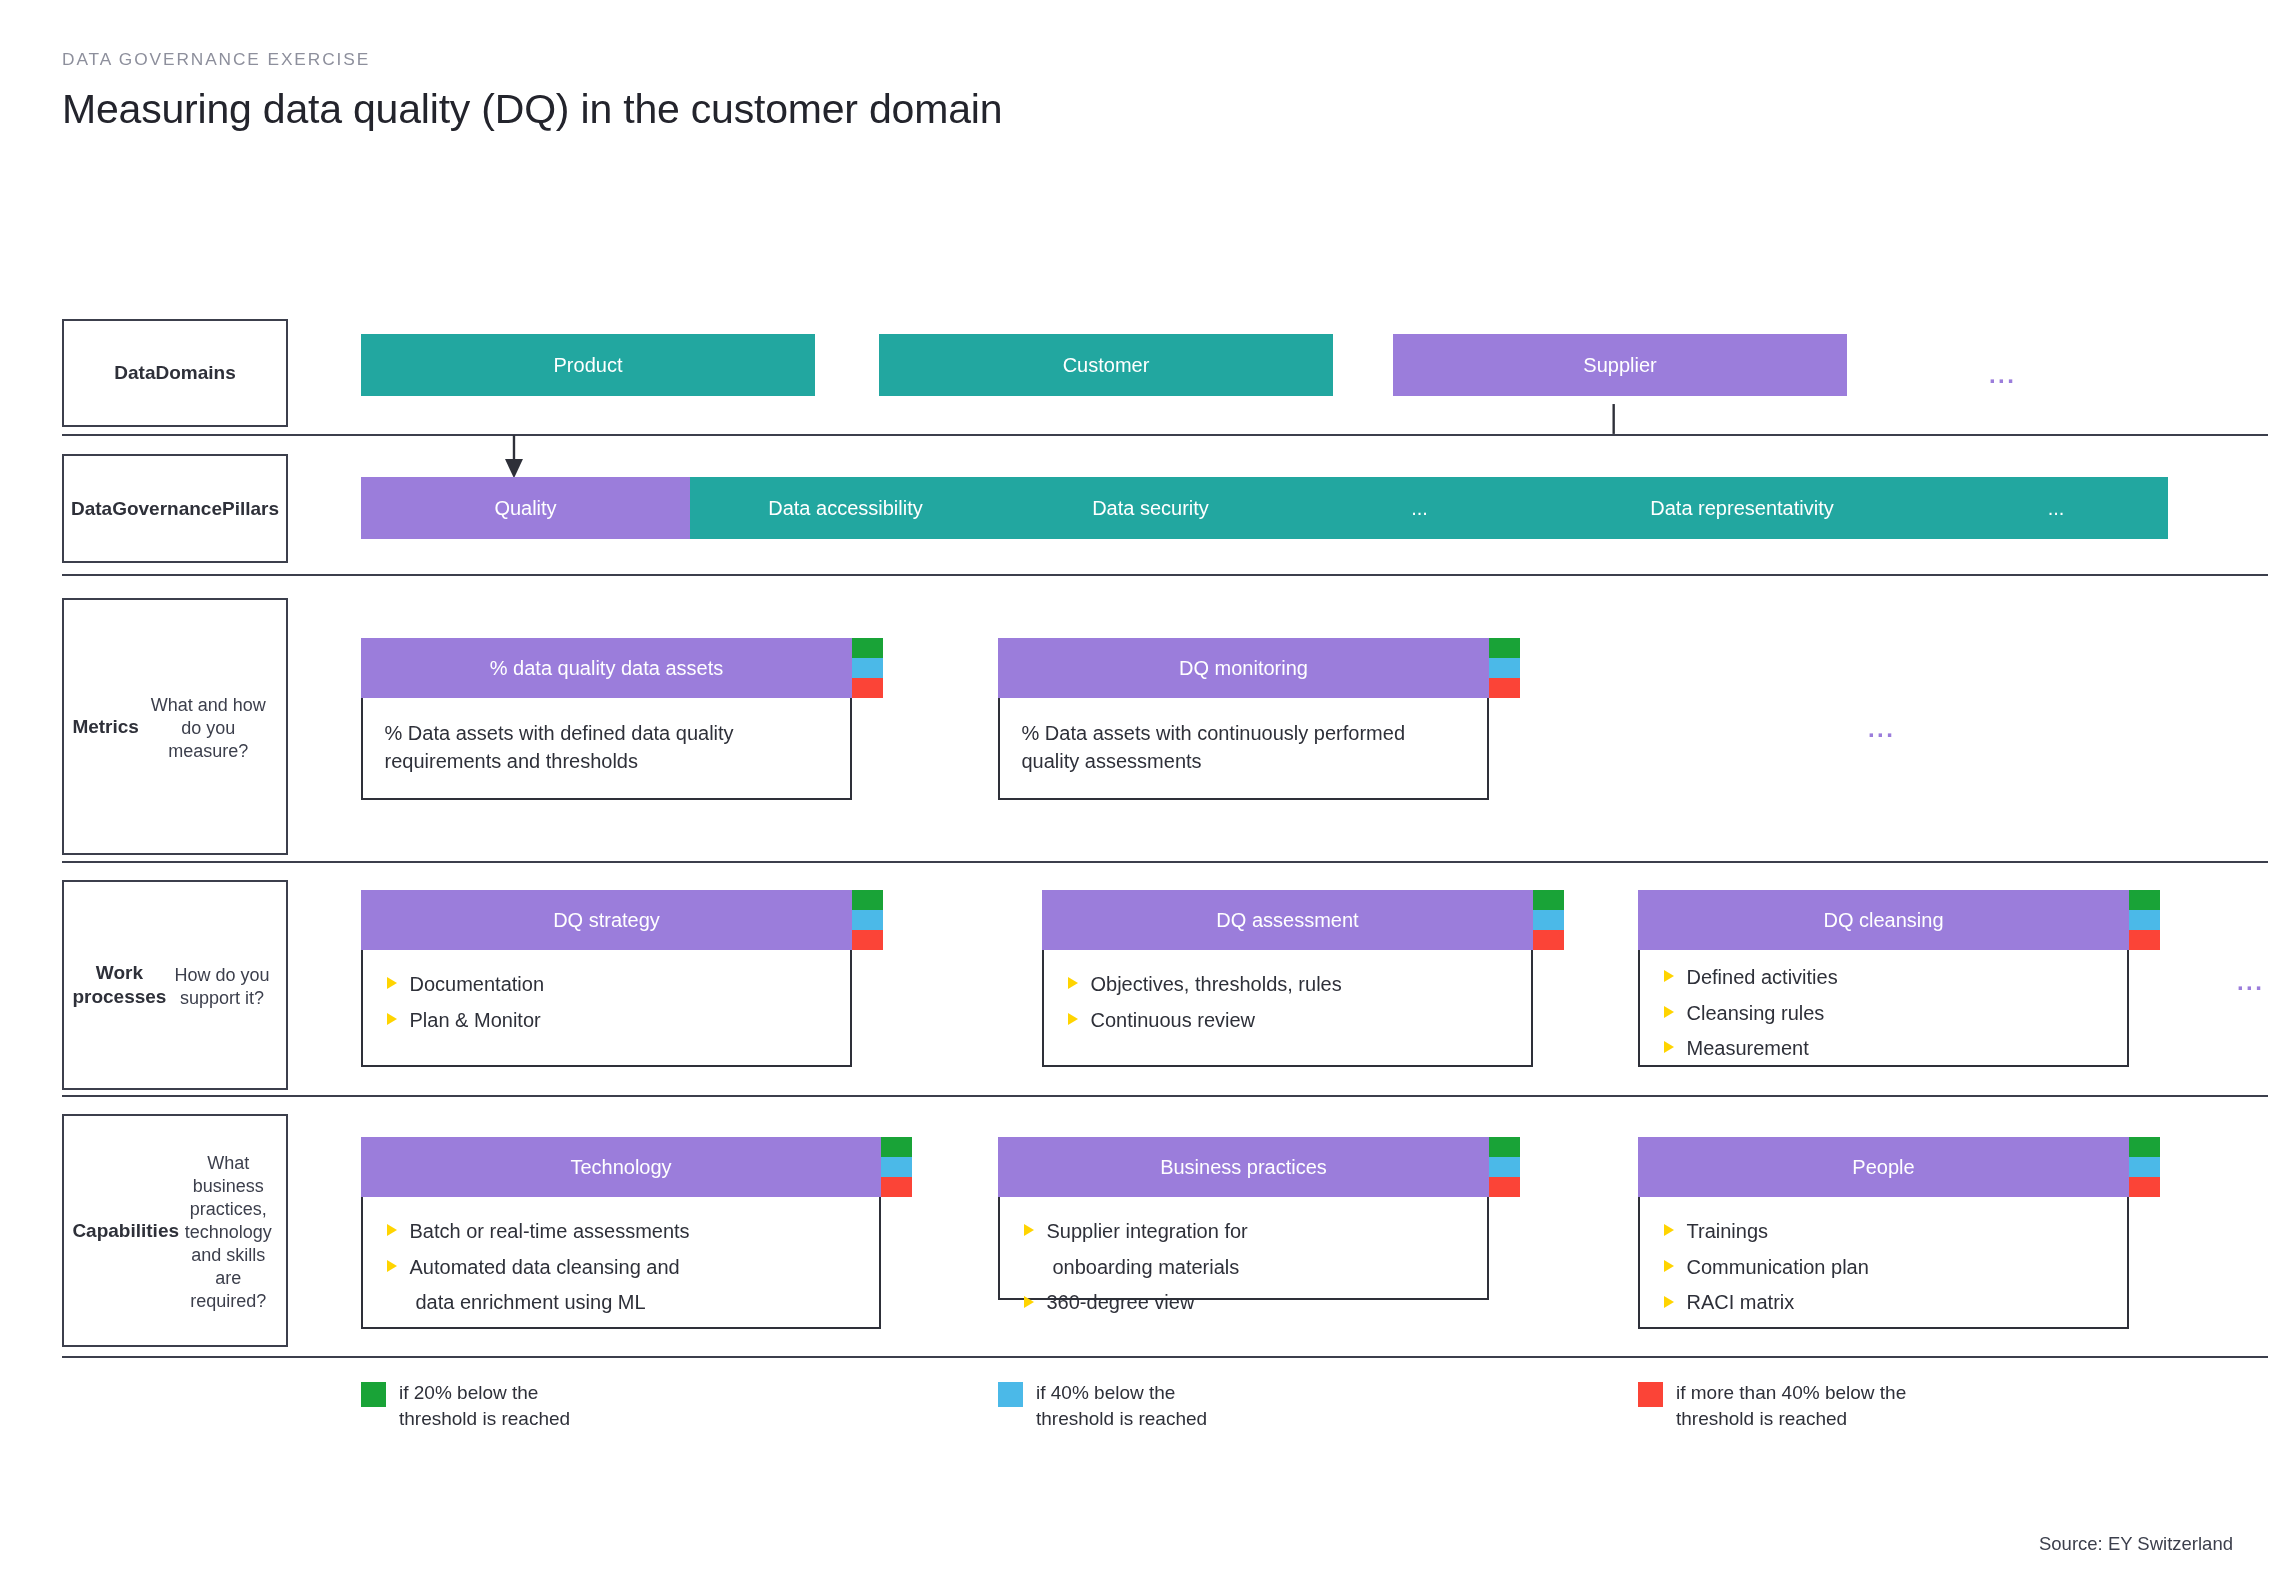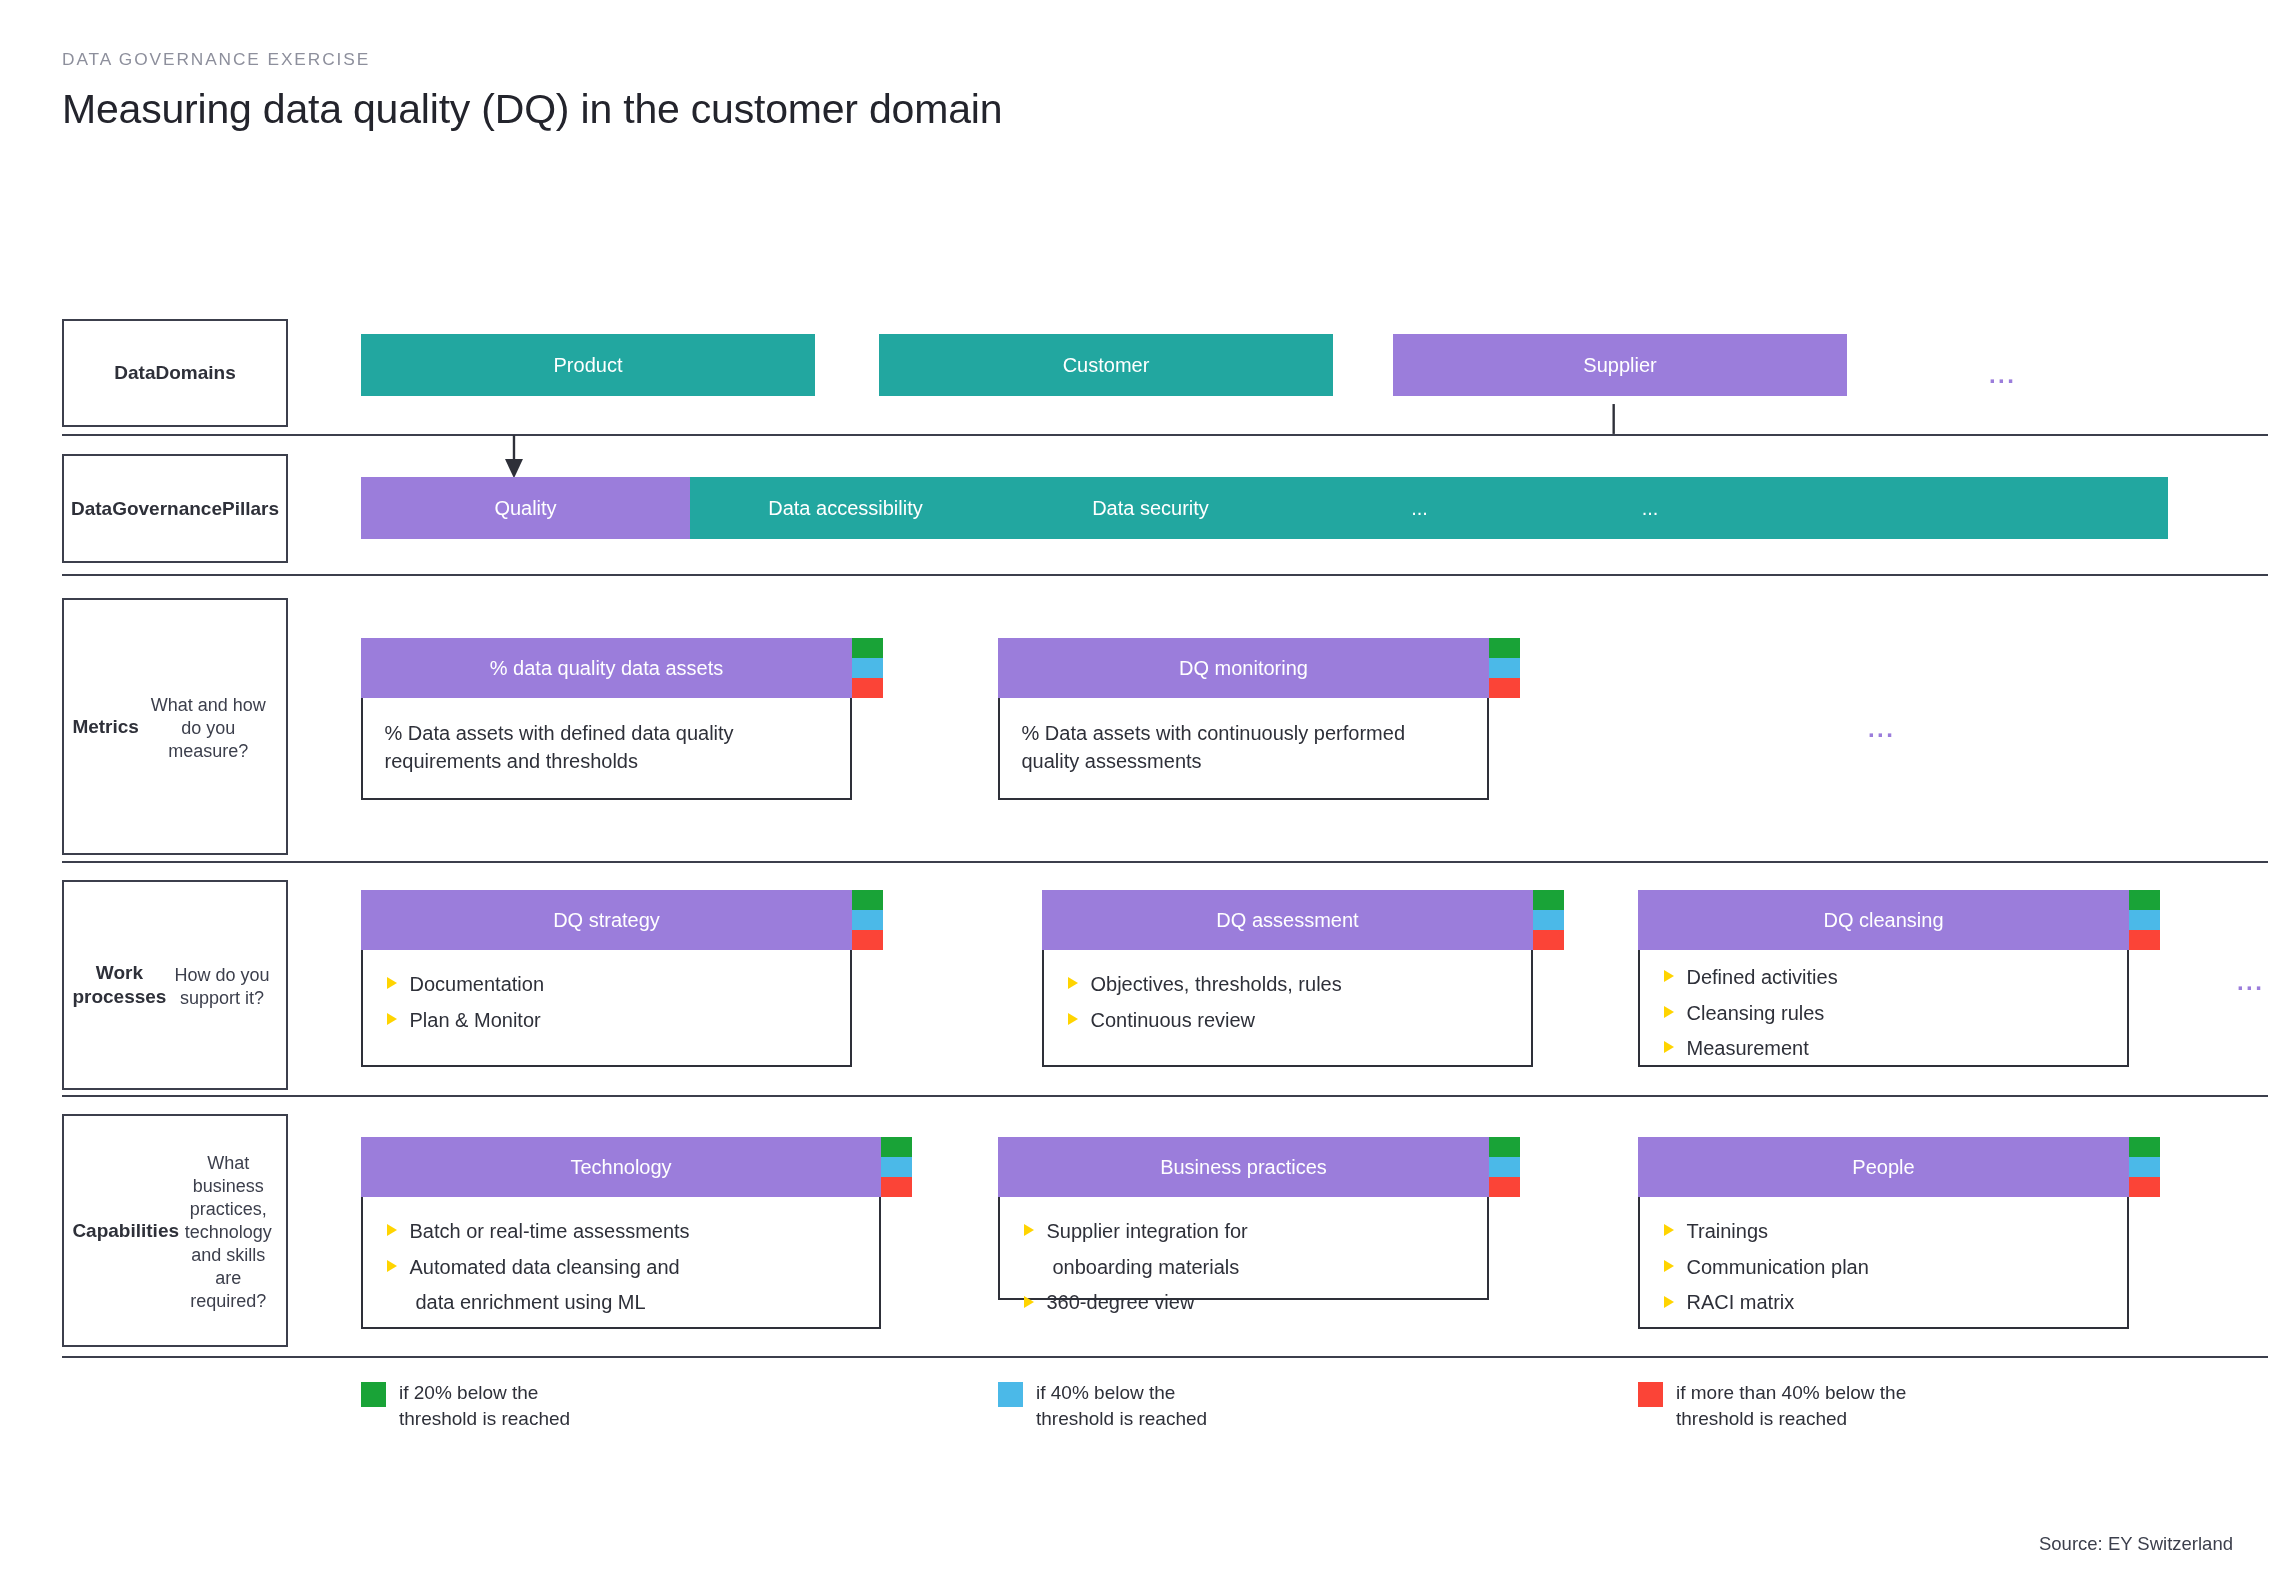--- a/index.html
+++ b/index.html
@@ -280,20 +280,23 @@
     </div>
     <div class="pillar" style="width:311px;">
       <span>Data accessibility</span>
     </div>
     <div class="pillar" style="width:299px;">
       <span>Data security</span>
     </div>
     <div class="pillar" style="width:239px;">
       <span>...</span>
     </div>
+    <div class="pillar" style="width:406px;">
+      <span>Data representativity</span>
+    </div>
     <div class="pillar" style="width:222px;">
       <span>...</span>
     </div>
   </div>
 
   <div class="rowlabel" style="top:598px; height:257px;">
     <div class="rl-title">Metrics</div>
     <div class="rl-sub">What and how do you measure?</div>
   </div>
 

